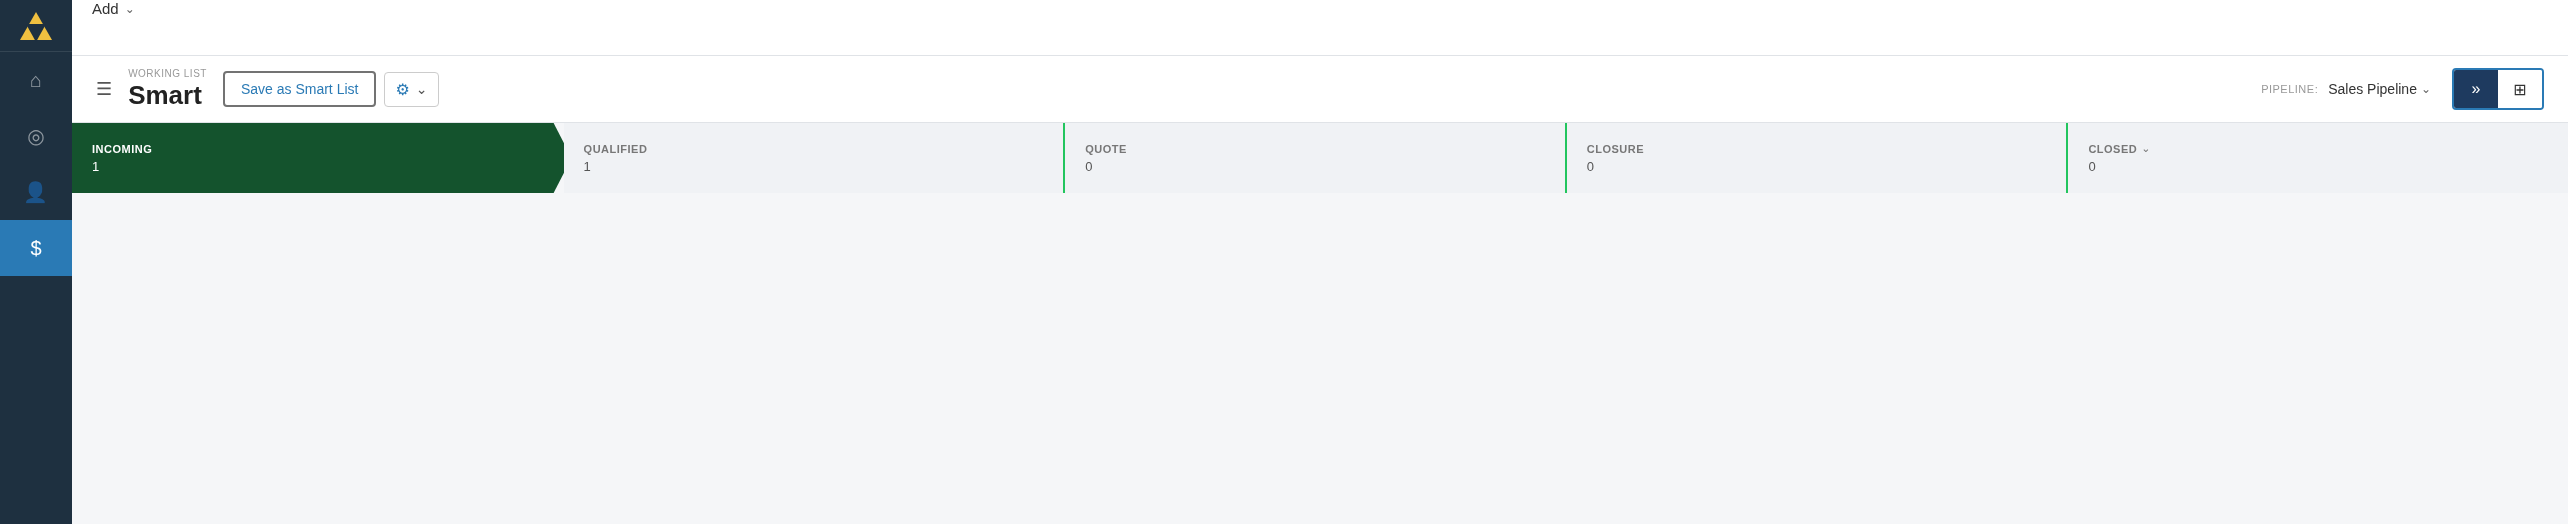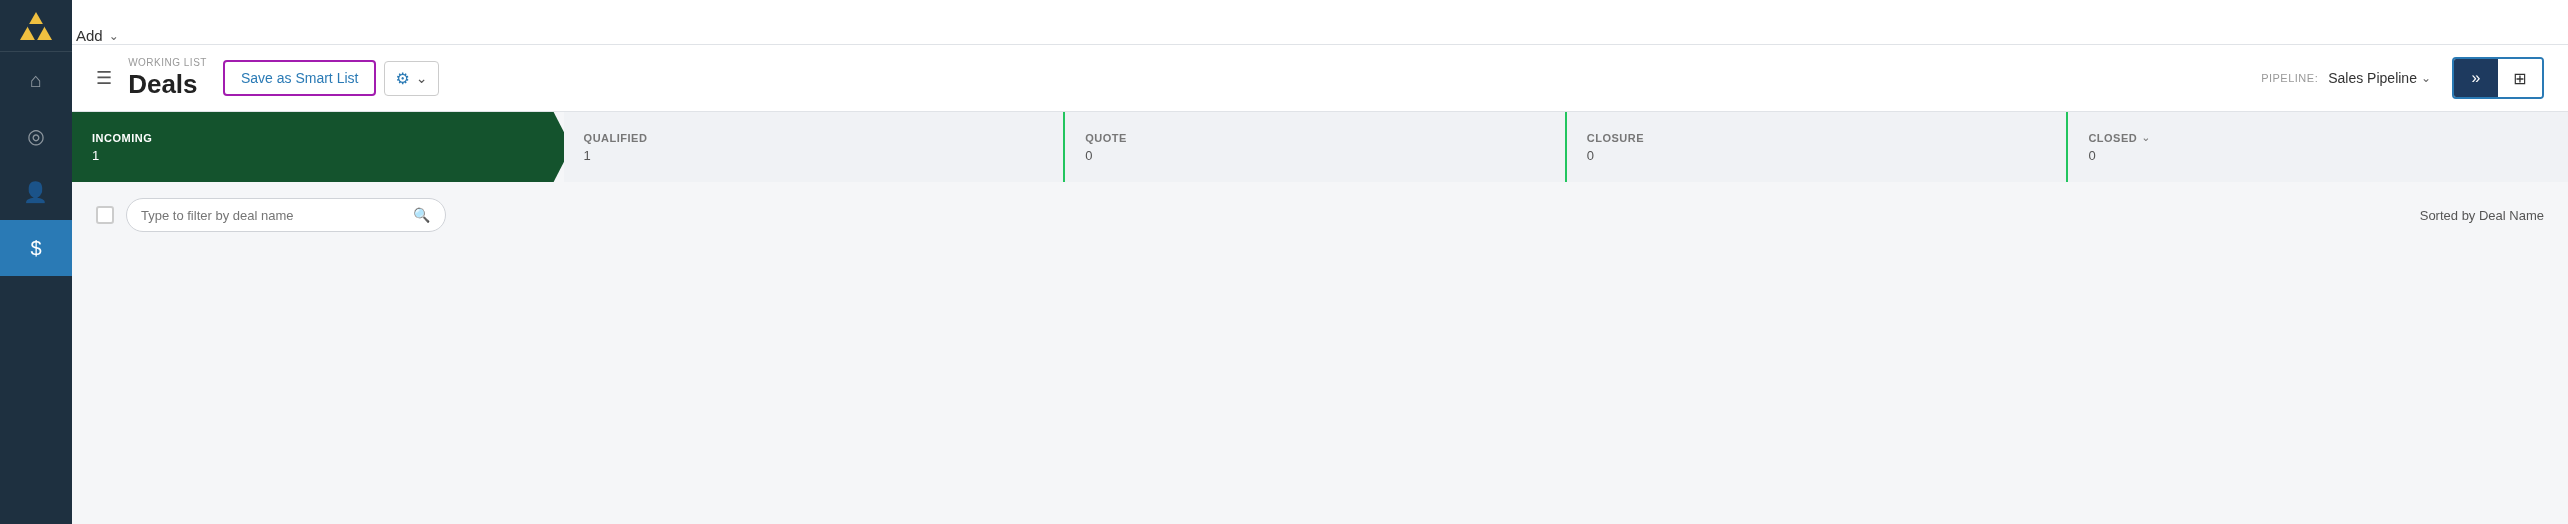--- a/index.html
+++ b/index.html
@@ -75,26 +75,26 @@
     .main {
       flex: 1;
       display: flex;
       flex-direction: column;
       background: #f5f6f8;
       overflow: hidden;
     }
 
     
     .topbar {
-      height: 45px;
+      height: 56px;
       background: #fff;
       border-bottom: 1px solid #e0e3e7;
       display: flex;
-      align-items: flex-end;
-      padding: 0 4px;
+      align-items: flex-start;
+      padding: 0 20px;
     }
     .add-button {
       display: flex;
       align-items: center;
       gap: 6px;
       cursor: pointer;
       color: #333;
       font-size: 15px;
       font-weight: 500;
       background: none;
@@ -125,21 +125,21 @@
       line-height: 1;
     }
     .page-title {
       font-size: 26px;
       font-weight: 600;
       color: #222;
       line-height: 1.1;
     }
     .title-group { display: flex; flex-direction: column; gap: 2px; }
     .save-smart-list-btn {
-      border: 2px solid #a21caf;
+      border: 2px solid #737373;
       background: #fff;
       color: #2a7ab5;
       padding: 8px 16px;
       border-radius: 4px;
       font-size: 14px;
       font-weight: 500;
       cursor: pointer;
       white-space: nowrap;
     }
     .settings-btn {
@@ -327,21 +327,21 @@
       <span>Add</span>
       <span class="chevron">⌄</span>
     </button>
   </div>
 
   <div class="page-header">
     <div class="header-left">
       <span class="hamburger-icon">☰</span>
       <div class="title-group">
         <span class="working-list-label">WORKING LIST</span>
-        <h1 class="page-title">Deals</h1>
+        <h1 class="page-title">Smart</h1>
       </div>
       <div class="header-actions">
         <button class="save-smart-list-btn">Save as Smart List</button>
         <button class="settings-btn">
           <span class="gear">⚙</span>
           <span>⌄</span>
         </button>
       </div>
     </div>
 
@@ -393,24 +393,14 @@
       <div class="stage-content">
         <div class="stage-closed-header">
           <span class="stage-name">CLOSED</span>
           <span style="font-size:11px; color:#777;">⌄</span>
         </div>
         <span class="stage-count">0</span>
       </div>
     </div>
   </div>
 
-  <div class="filter-bar">
-    <div class="filter-left">
-      <div class="checkbox-wrapper"></div>
-      <div class="search-input-wrapper">
-        <input class="search-input" type="text" placeholder="Type to filter by deal name" style="">
-        <span class="search-icon">🔍</span>
-      </div>
-    </div>
-    <span class="sorted-label">Sorted by Deal Name</span>
-  </div>
 
 </div>
 
 </body></html>

